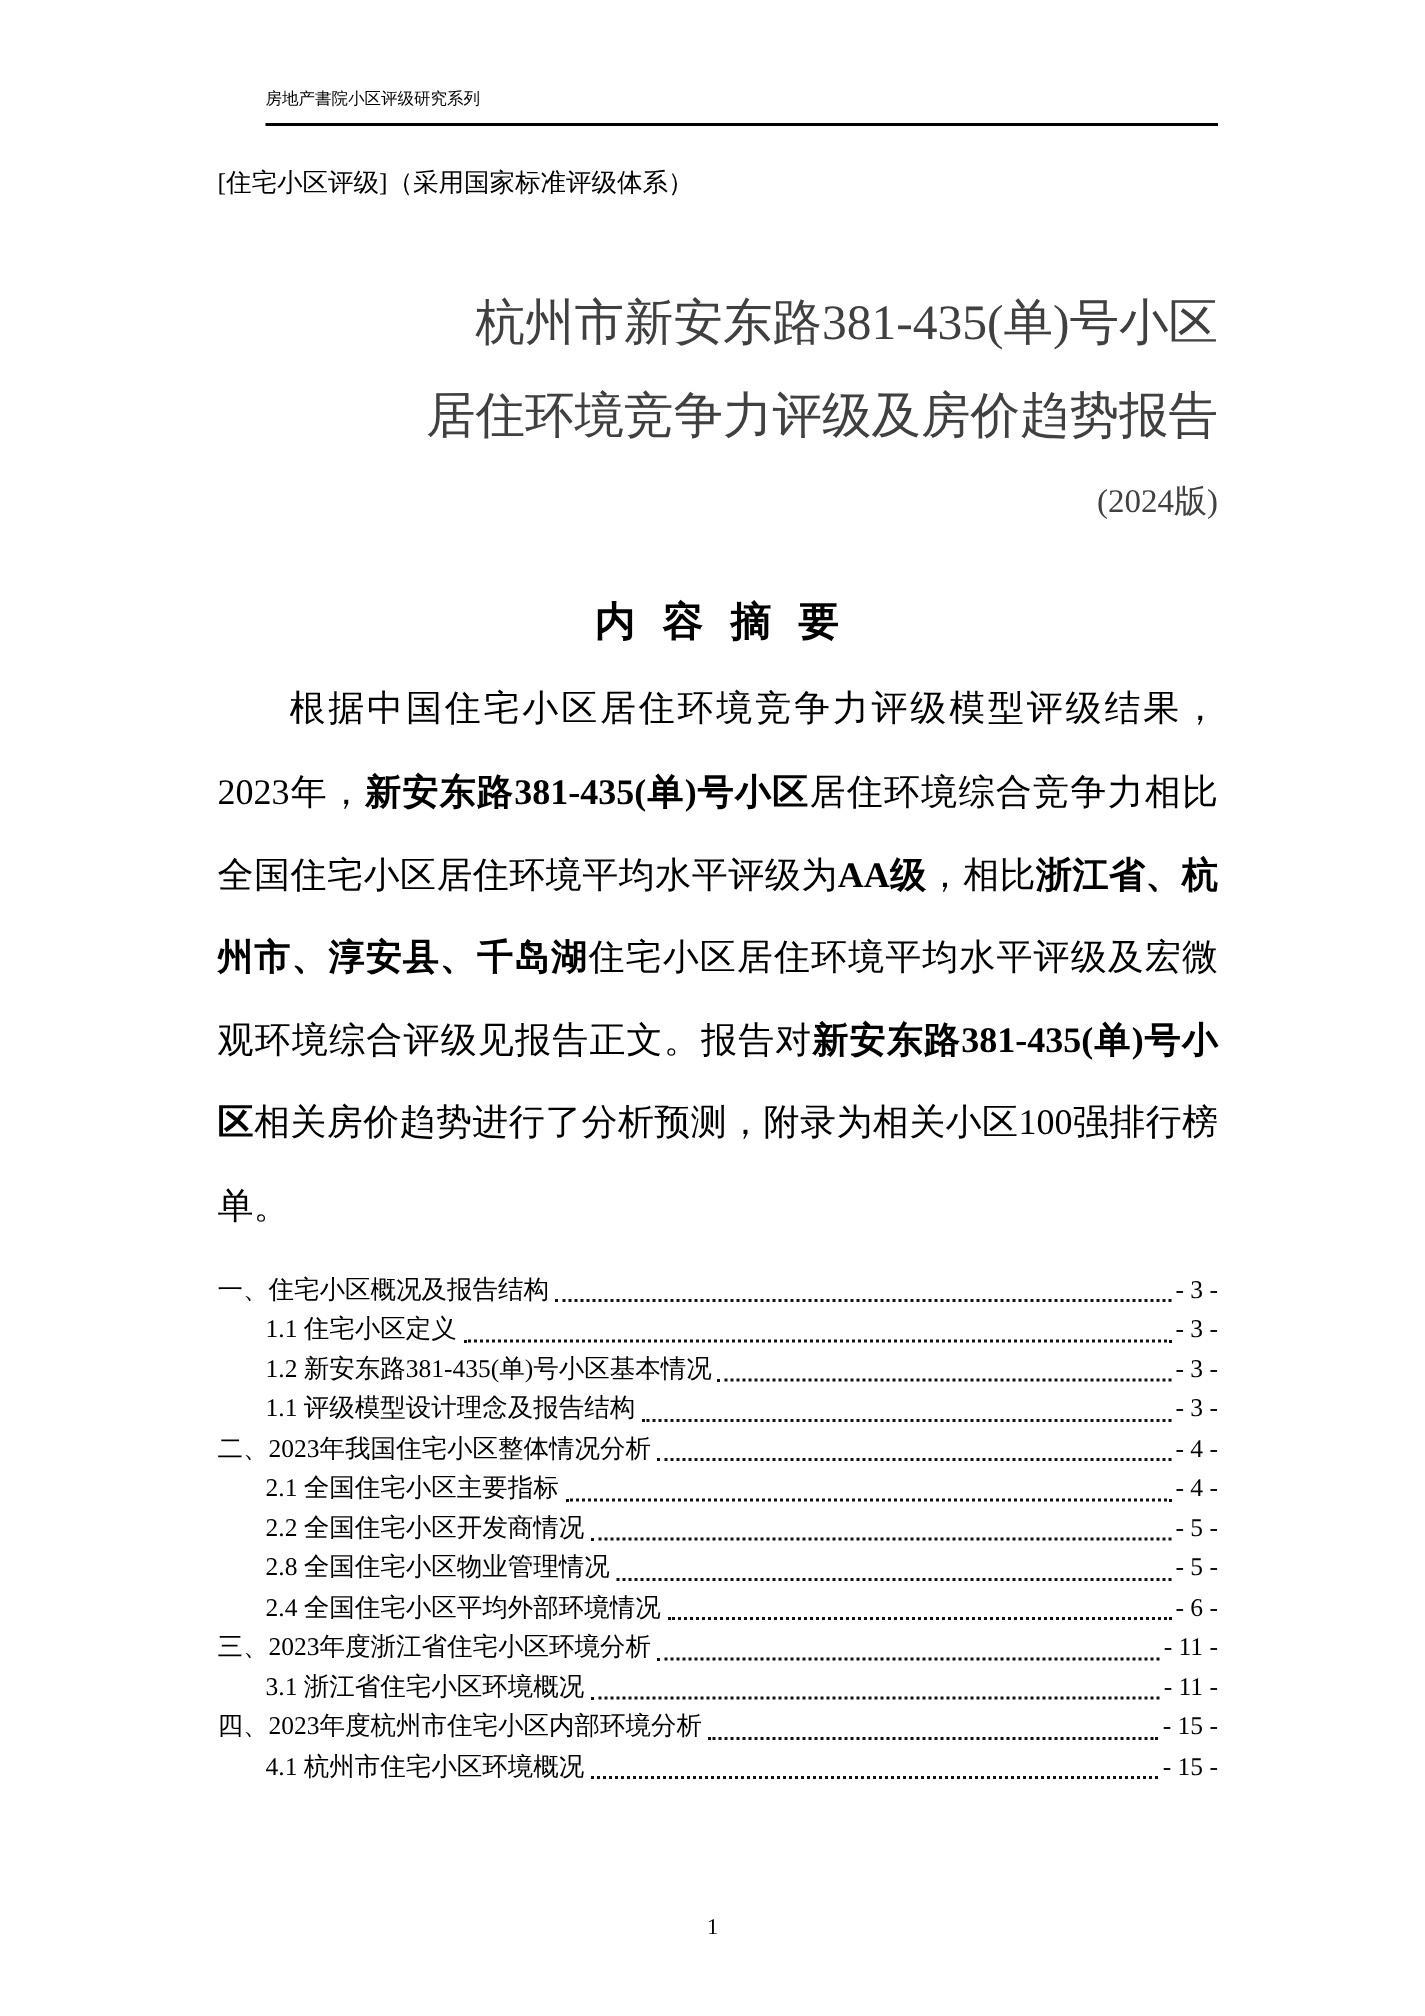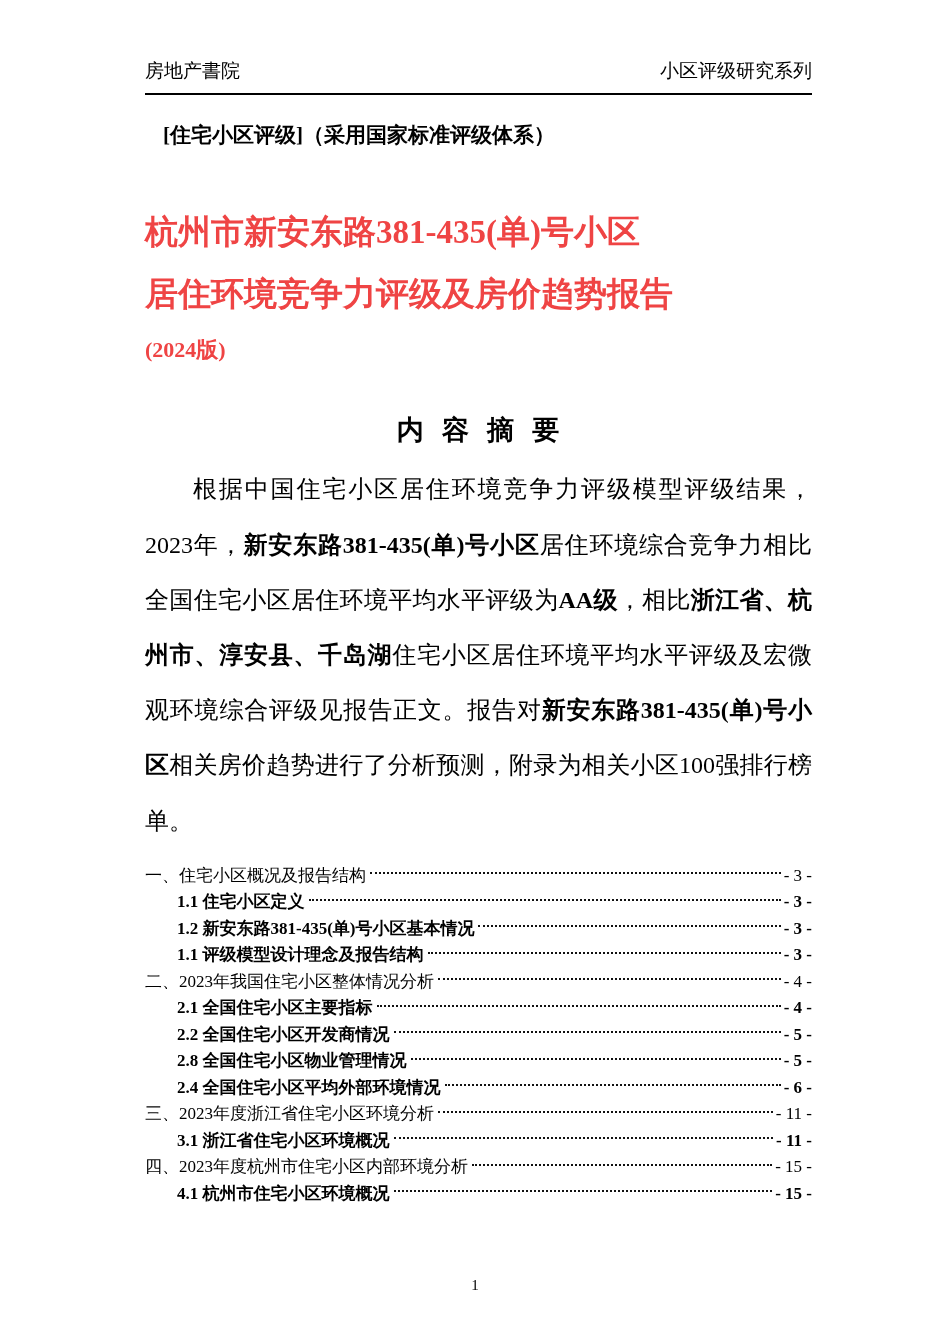--- a/index.html
+++ b/index.html
@@ -16,37 +16,37 @@
     color: #000000;
     font-family: "Liberation Serif", "DejaVu Serif", serif;
     overflow: hidden;
     box-sizing: border-box;
   }
   .content {
     padding: 58px 138px 0 145px;
   }
   .header-row {
     display: flex;
-    justify-content: space-between;
+    justify-content: flex-start;
     align-items: flex-end;
-    font-size: 19px;
+    font-size: 11px;
     padding-bottom: 9px;
     border-bottom: 2px solid #000000;
+    margin-left: 32px;
   }
   .subheader {
     margin-top: 26px;
-    font-size: 21px;
-    font-weight: 700;
-    margin-left: 18px;
+    font-size: 17px;
+    font-weight: 400;
   }
   .title-block {
     margin-top: 52px;
-    text-align: left;
-    color: #ef4444;
-    font-weight: 700;
+    text-align: right;
+    color: #404040;
+    font-weight: 400;
   }
   .title-line {
     font-size: 33px;
     line-height: 1.88;
   }
   .edition {
     font-size: 22px;
     line-height: 1.7;
     margin-top: 6px;
   }
@@ -70,26 +70,25 @@
   }
   .toc-heading {
     margin-top: 54px;
   }
   .toc {
     margin-top: 14px;
     font-size: 17px;
   }
   .toc-row {
     display: flex;
-    align-items: center;
+    align-items: flex-end;
     line-height: 26.5px;
   }
   .toc-row.lvl2 {
     padding-left: 32px;
-    font-weight: bold;
   }
   .toc-label {
     white-space: nowrap;
   }
   .toc-leader {
     flex: 1;
     min-width: 18px;
     border-bottom: 2px dotted #111111;
     margin: 0 3px 4px 4px;
     transform: translateY(-1px);

